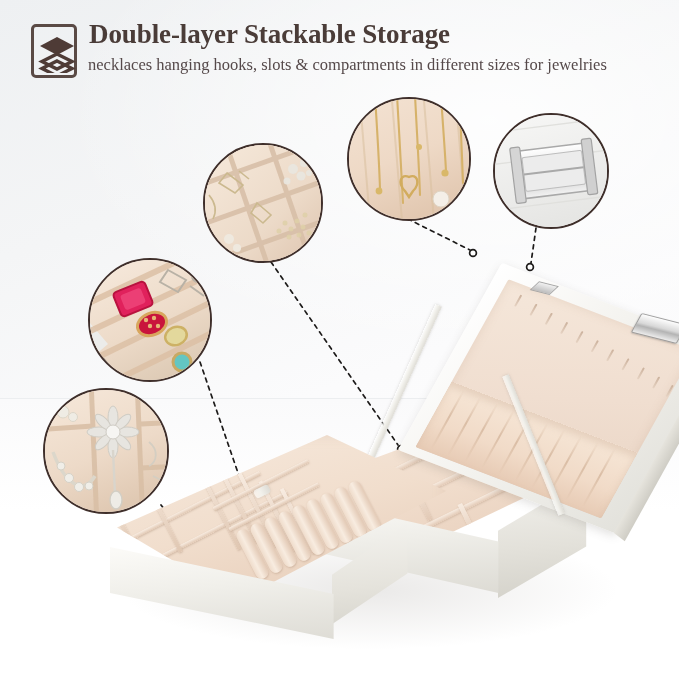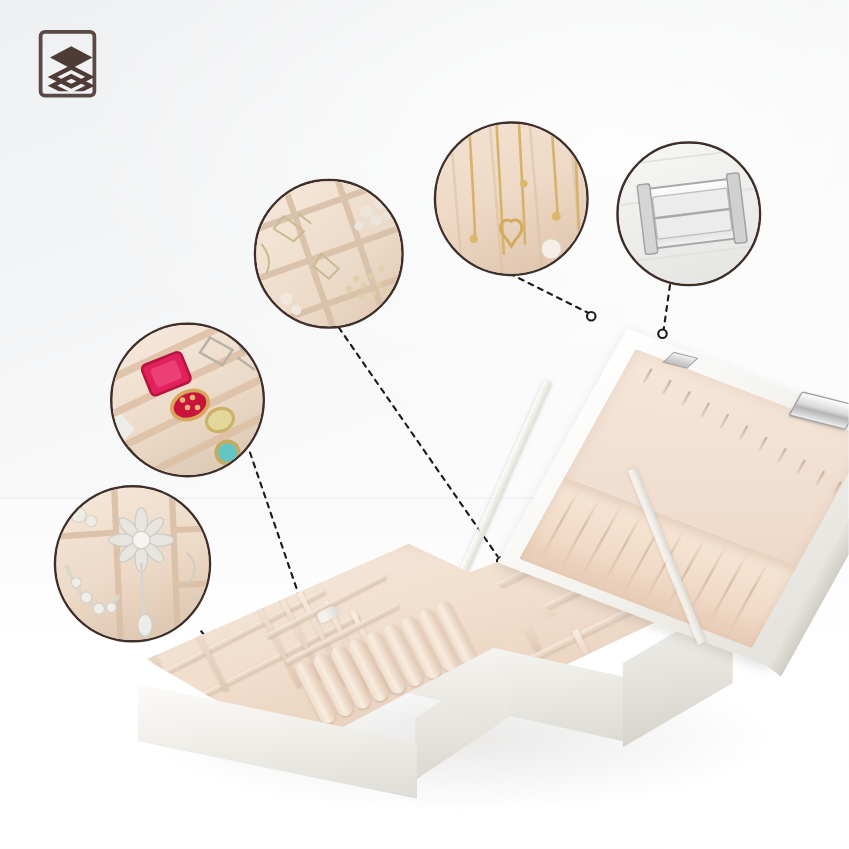--- a/index.html
+++ b/index.html
@@ -210,20 +210,22 @@
   <div id="wall-vignette"></div>
 
   <div id="header">
     <div id="header-icon">
       <svg width="38" height="38" viewBox="0 0 38 38">
         <polygon points="19,2 36,11 19,20 2,11" fill="#4e3b36"></polygon>
         <polygon points="19,19 34,26.5 19,34 4,26.5" fill="none" stroke="#4e3b36" stroke-width="3.4"></polygon>
         <polygon points="19,26 34,33.5 19,41 4,33.5" fill="none" stroke="#4e3b36" stroke-width="3.4"></polygon>
       </svg>
     </div>
+    <div id="title">Double-layer Stackable Storage</div>
+    <div id="subtitle">necklaces hanging hooks, slots &amp; compartments in different sizes for jewelries</div>
   </div>
 
   <svg id="connectors">
     <g stroke="#1d1b1a" stroke-width="1.7" fill="none" stroke-dasharray="4 4.5" stroke-linecap="round">
       <path d="M271,262 L398,445"></path>
       <path d="M400,215 L470,250"></path>
       <path d="M536,228 L531,263"></path>
       <path d="M200,362 L262,543"></path>
       <path d="M161,505 L228,590"></path>
     </g>

